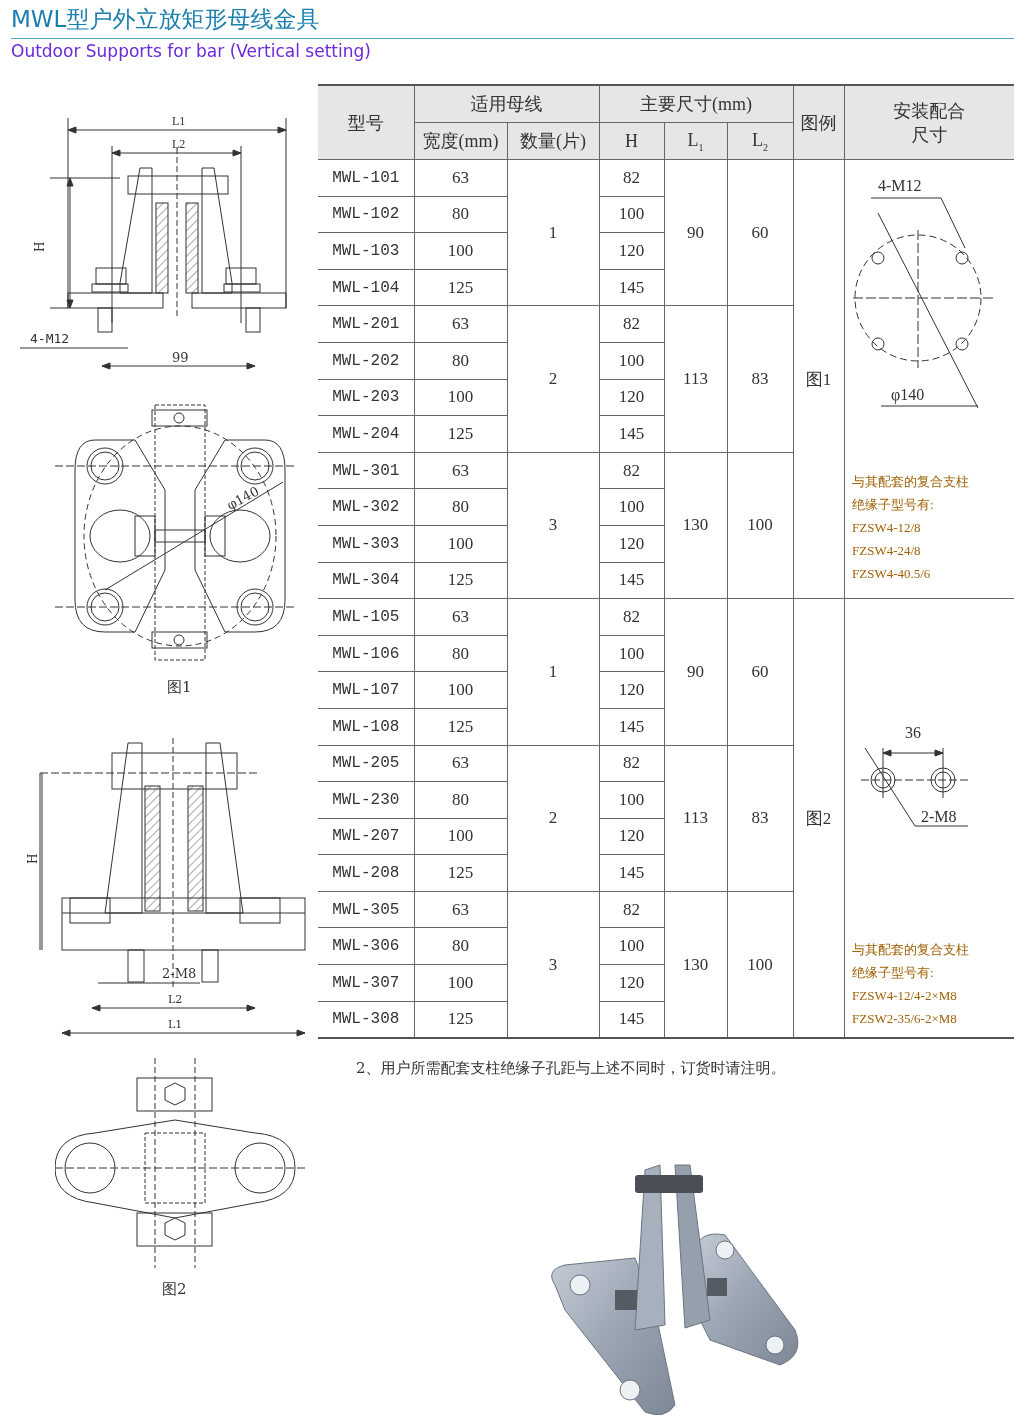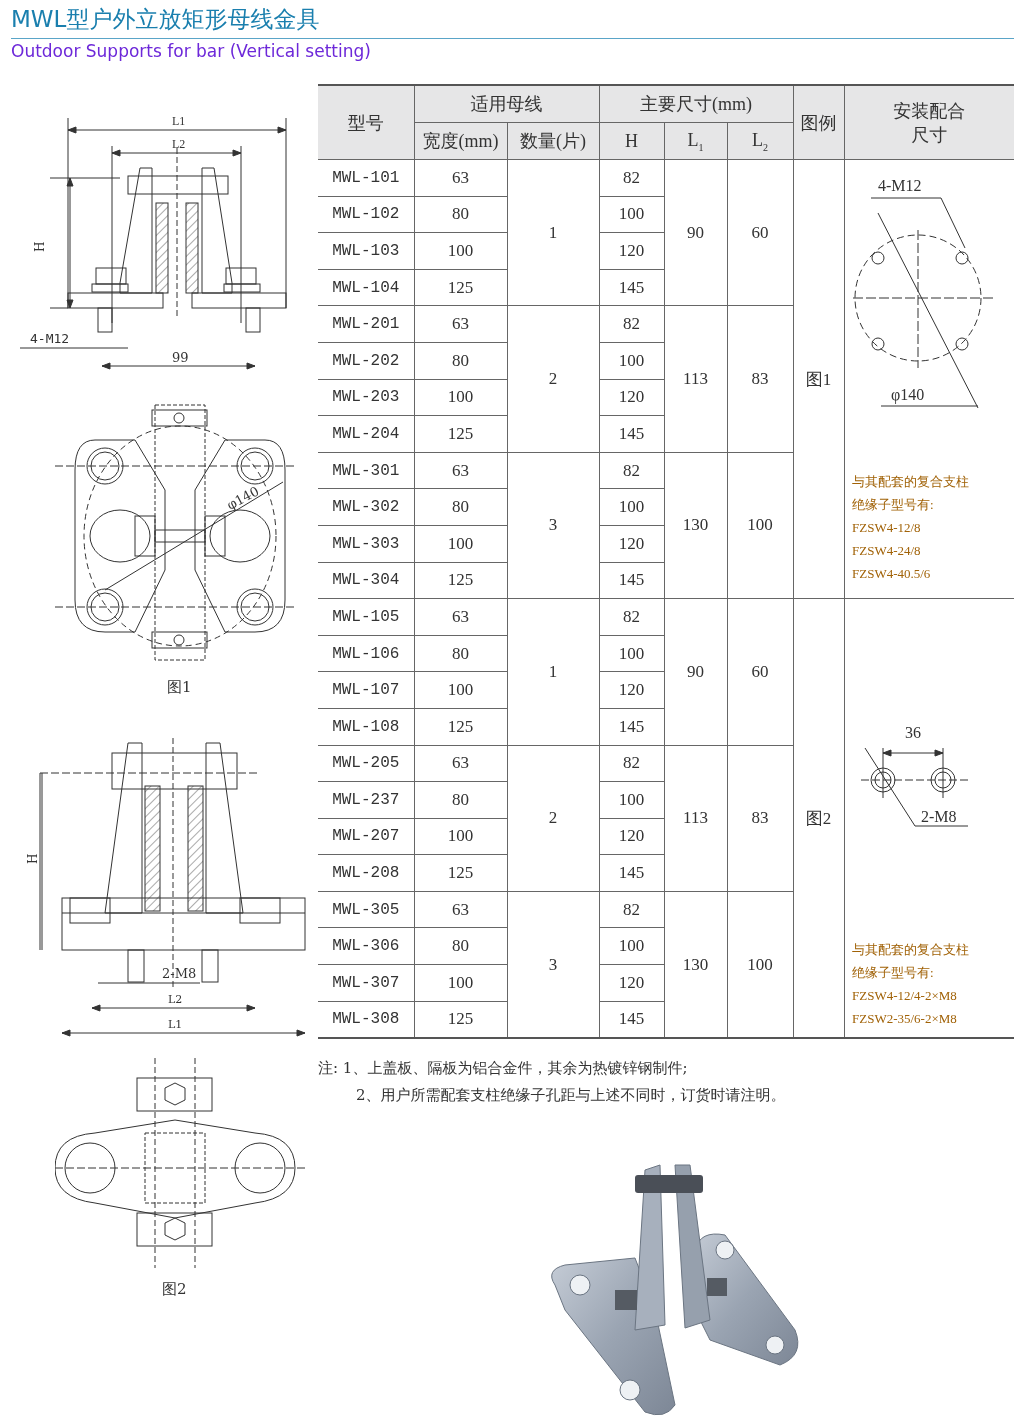--- a/index.html
+++ b/index.html
@@ -315,21 +315,21 @@
       </tr>
       <tr>
         <td class="model">MWL-205</td>
         <td>63</td>
         <td rowspan="4">2</td>
         <td>82</td>
         <td rowspan="4">113</td>
         <td rowspan="4">83</td>
       </tr>
       <tr>
-        <td class="model">MWL-237</td>
+        <td class="model">MWL-230</td>
         <td>80</td>
         <td>100</td>
       </tr>
       <tr>
         <td class="model">MWL-207</td>
         <td>100</td>
         <td>120</td>
       </tr>
       <tr>
         <td class="model">MWL-208</td>
@@ -356,21 +356,20 @@
       </tr>
       <tr>
         <td class="model">MWL-308</td>
         <td>125</td>
         <td>145</td>
       </tr>
     </tbody>
 </table>
 
 <div class="notes">
-  <div class="item first"><span>注:</span> <span>1、上盖板、隔板为铝合金件，其余为热镀锌钢制件;</span></div>
   <div class="item">2、用户所需配套支柱绝缘子孔距与上述不同时，订货时请注明。</div>
 </div>
 
 <div class="drawing" style="left:535px; top:1150px;">
   <svg width="290" height="270" viewBox="0 0 290 270">
     <defs>
       <linearGradient id="metal" x1="0" y1="0" x2="1" y2="1">
         <stop offset="0" stop-color="#c5ccd6"></stop>
           <stop offset="0.5" stop-color="#9aa4b2"></stop>
           <stop offset="1" stop-color="#7d8796"></stop>

